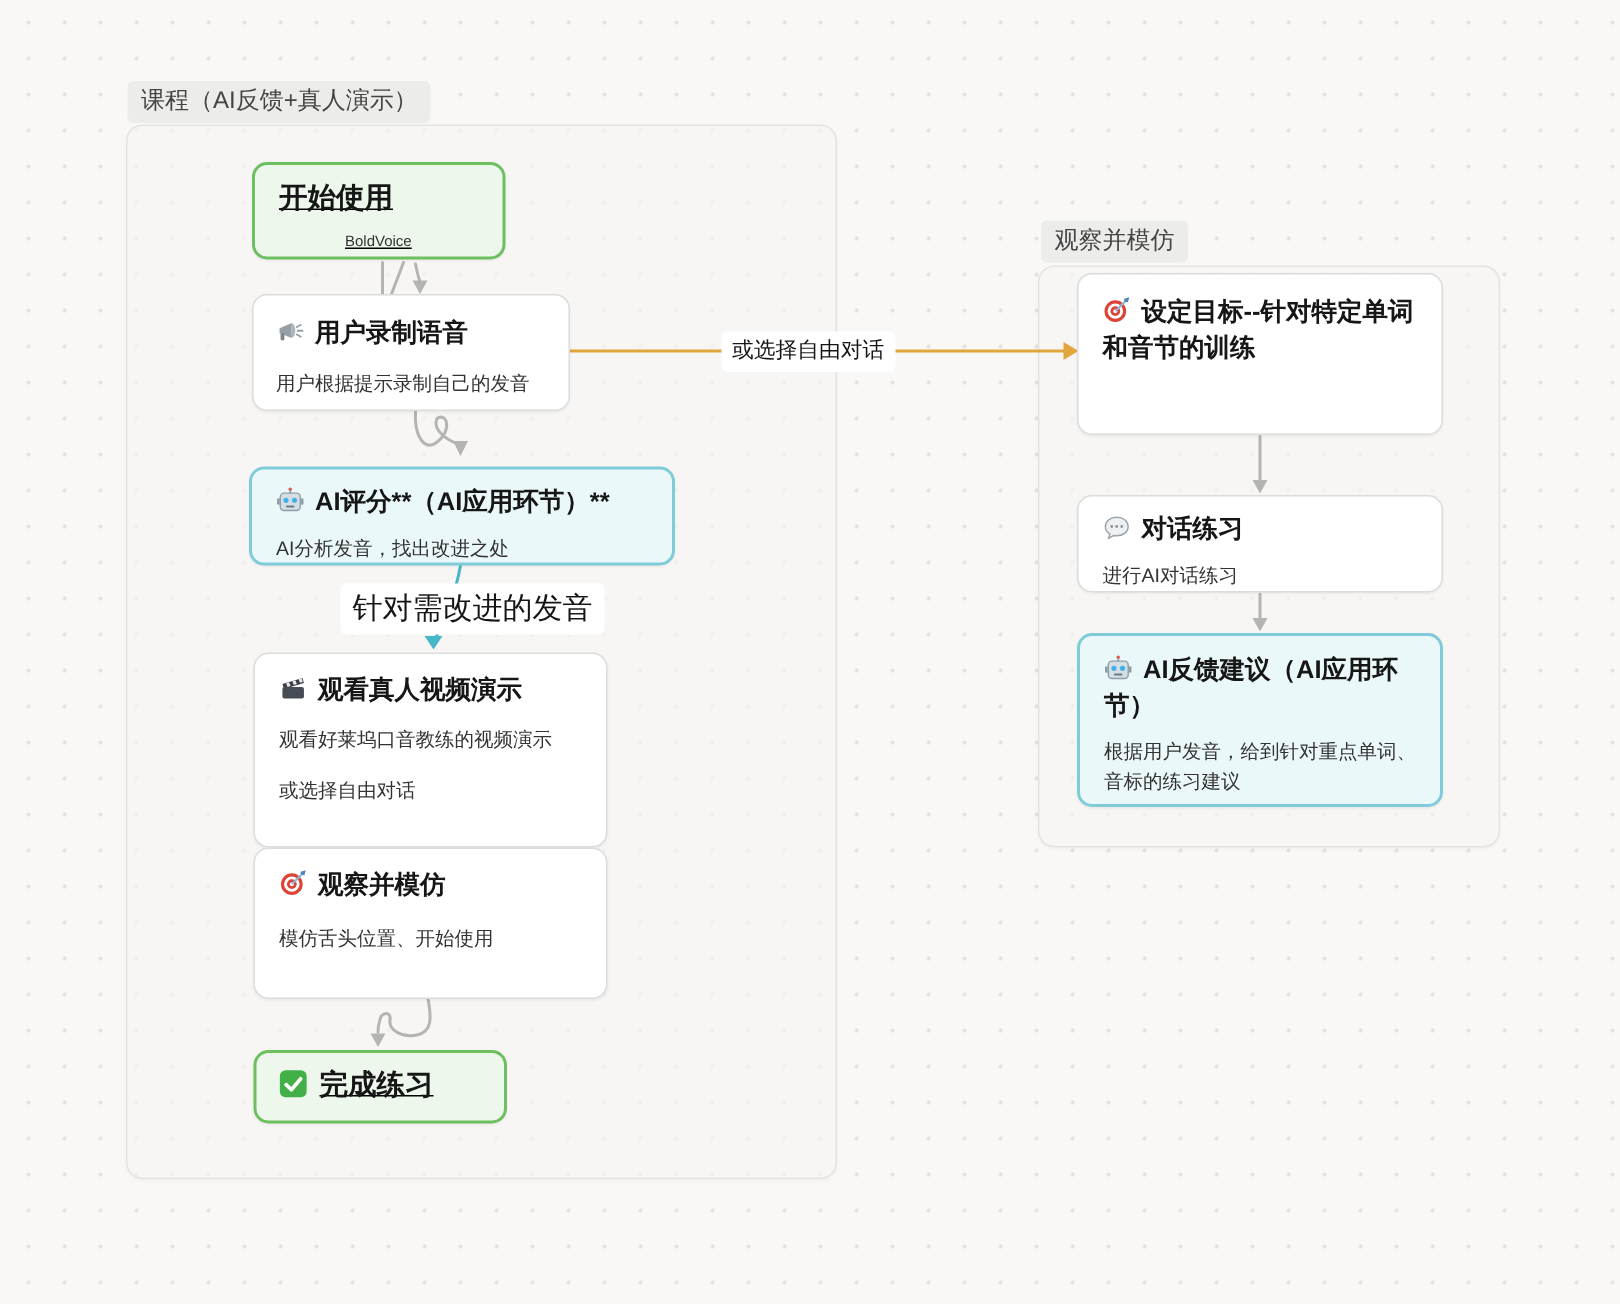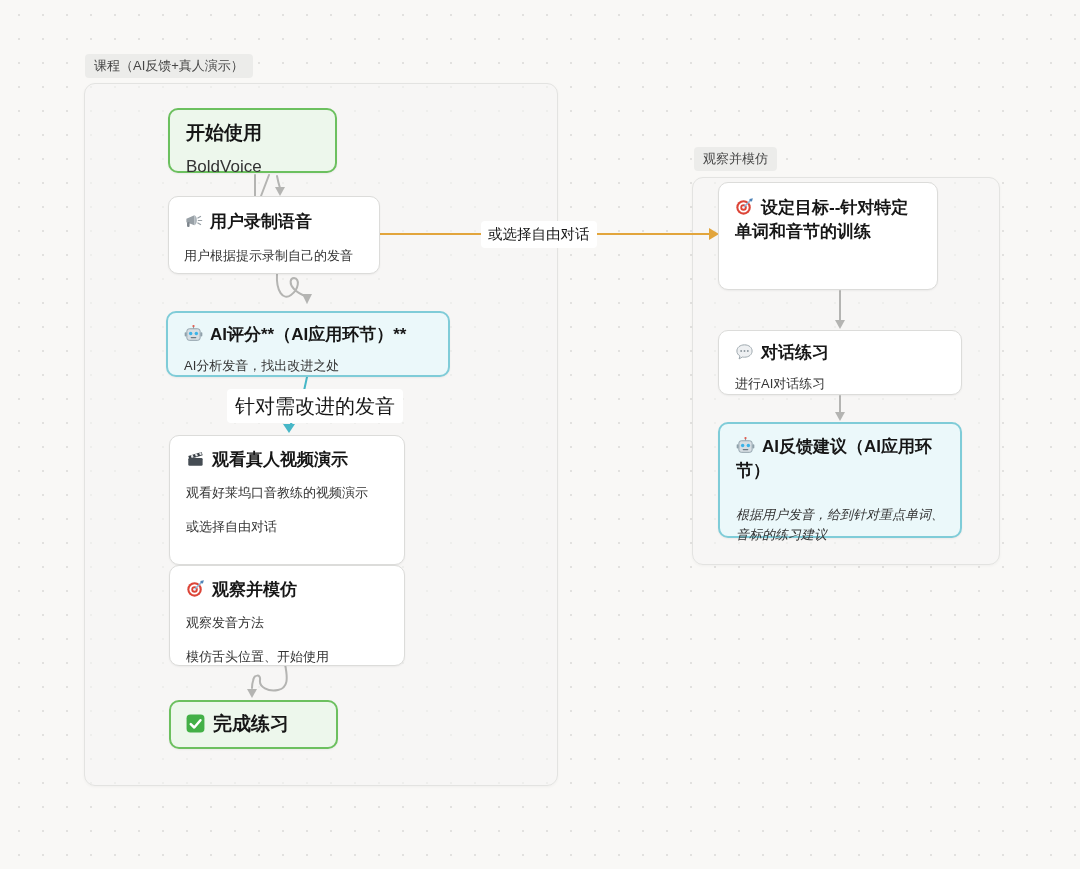--- a/index.html
+++ b/index.html
@@ -16,21 +16,21 @@
   
   .group{
     position:absolute;border:1.4px solid #e3e3e1;border-radius:11px;
     background:rgba(245,245,243,.62);
     box-shadow:0 1px 3px rgba(0,0,0,.04);
   }
   #g-course{left:84px;top:83px;width:472px;height:701px;}
   #g-free{left:692px;top:177px;width:306px;height:386px;}
   
   .group-label{
-    position:absolute;background:#ececea;color:#454545;font-size:13px;
+    position:absolute;background:#ececea;color:#454545;font-size:16px;
     padding:3px 9px;border-radius:4px;white-space:nowrap;line-height:1.35;
   }
   #lbl-course{left:85px;top:54px;}
   #lbl-free{left:694px;top:147px;}
   
   svg.edges{position:absolute;left:0;top:0;z-index:2;}
   .edge{fill:none;stroke-width:2;stroke-linecap:round;}
   
   .edge-label{
     position:absolute;z-index:3;background:#ffffff;color:#161616;
@@ -38,49 +38,49 @@
   }
   #el-freetalk{left:481px;top:221px;font-size:14.5px;padding:4px 7px;}
   #el-improve{left:227px;top:389px;font-size:20px;padding:4px 8px;}
   
   .node{
     position:absolute;z-index:3;box-sizing:border-box;
     background:#ffffff;border:1.5px solid #dcdcda;border-radius:10px;
     box-shadow:0 1px 2px rgba(0,0,0,.05);
     padding:12px 16px;
   }
-  .node.green{background:#edf7ec;border:2px solid #6cc05f;}
+  .node.green{background:#edf7ec;border:2px solid #6cc05f;text-decoration:underline;}
   .node.cyan{background:#ebf8fa;border:2px solid #7fccd8;}
   .node-title{font-weight:bold;font-size:17px;color:#161616;line-height:1.42;}
   .node-title.nowrap{white-space:nowrap;}
   .node-sub{font-size:13px;color:#333333;line-height:1.55;margin-top:11px;}
   .icon{display:inline-block;width:19px;height:19px;vertical-align:-3px;margin-right:7px;}
   .icon svg{width:100%;height:100%;display:block;}
 
   #n-start{left:168px;top:108px;width:169px;height:65px;padding:10px 16px;}
   #n-start .node-title{font-size:19px;}
-  #n-start .node-sub{margin-top:7px;font-size:17px;}
+  #n-start .node-sub{margin-top:7px;font-size:10px;margin-left:44px;}
   #n-record{left:168px;top:196px;width:212px;height:78px;padding:13px 15px;}
   #n-record .node-sub{margin-top:12px;}
   #n-ai-score{left:166px;top:311px;width:284px;height:66px;padding:10px 16px;}
   #n-ai-score .node-sub{margin-top:9px;}
   #n-watch{left:169px;top:435px;width:236px;height:130px;}
   #n-watch .node-sub{margin-top:11px;}
   #n-watch .node-sub.second{margin-top:14px;}
   #n-observe{left:169px;top:565px;width:236px;height:101px;}
   #n-observe .node-sub{margin-top:11px;}
   #n-observe .node-sub.second{margin-top:14px;}
   #n-finish{left:169px;top:700px;width:169px;height:49px;display:flex;align-items:center;padding:0 14px;}
   #n-finish .node-title{font-size:19px;}
   #n-finish .icon{width:21px;height:21px;vertical-align:-4px;}
-  #n-set-goal{left:718px;top:182px;width:220px;height:108px;padding:13px 16px;}
+  #n-set-goal{left:718px;top:182px;width:244px;height:108px;padding:13px 16px;}
   #n-talk{left:718px;top:330px;width:244px;height:65px;padding:10px 16px;}
   #n-talk .node-sub{margin-top:9px;}
   #n-feedback{left:718px;top:422px;width:244px;height:116px;padding:11px 16px;}
-  #n-feedback .node-sub{margin-top:22px;font-style:italic;}
+  #n-feedback .node-sub{margin-top:8px;}
 </style>
 </head>
 <body>
 
 <div class="canvas">
 
   <div class="group" id="g-course"></div>
   <div class="group" id="g-free"></div>
 
   <svg class="edges" width="1080" height="869">
@@ -177,21 +177,20 @@
 
   <div class="node" id="n-observe">
     <div class="node-title nowrap"><span class="icon"><svg viewBox="0 0 20 20">
             <circle cx="9" cy="11" r="7.6" fill="#dc4437"></circle>
             <circle cx="9" cy="11" r="5.4" fill="#ffffff"></circle>
             <circle cx="9" cy="11" r="3.4" fill="#dc4437"></circle>
             <circle cx="9" cy="11" r="1.4" fill="#ffffff"></circle>
             <line x1="9.2" y1="10.8" x2="16.2" y2="3.8" stroke="#8fb6d6" stroke-width="1.5"></line>
             <path d="M15.2 2.2 L18.8 1.2 L17.8 4.8 L15.4 4.2 Z" fill="#4f84b8"></path>
           </svg></span><span>观察并模仿</span></div>
-    <div class="node-sub">观察发音方法</div>
     <div class="node-sub second">模仿舌头位置、开始使用</div>
   </div>
 
   <div class="node green" id="n-finish">
     <div class="node-title nowrap"><span class="icon"><svg viewBox="0 0 20 20">
             <rect x="1.5" y="1.5" width="17" height="17" rx="3.6" fill="#43b047"></rect>
             <path d="M5.5 10.6 L8.8 13.8 L14.7 6.9" stroke="#ffffff" stroke-width="2.4" fill="none" stroke-linecap="round" stroke-linejoin="round"></path>
           </svg></span><span>完成练习</span></div>
   </div>
 

